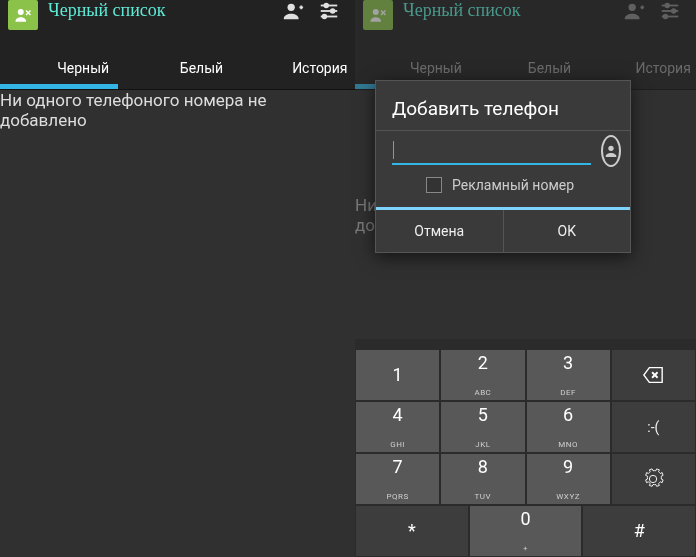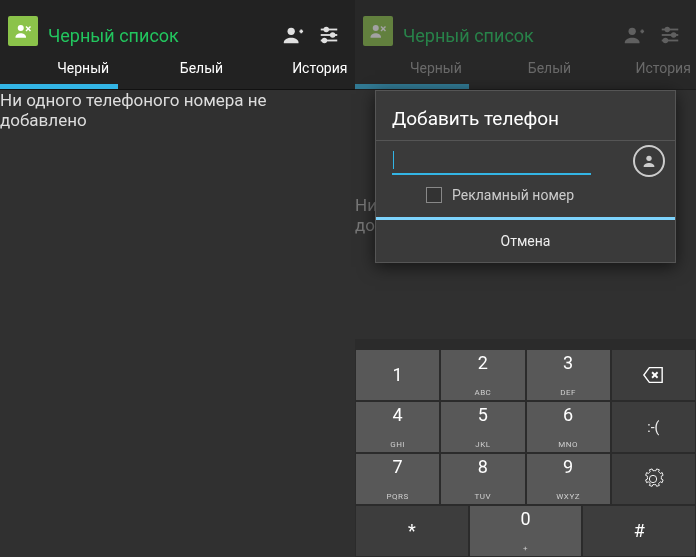--- a/index.html
+++ b/index.html
@@ -17,23 +17,24 @@
     background: #303030;
   }
   .screen.left { width: 355px; }
   .screen.right { width: 341px; }
 
   
   .header {
     height: 46px;
     background: #222;
     display: flex;
-    align-items: flex-end;
+    align-items: flex-start;
     padding: 0 8px 0 8px;
-    color: #22c55e;
+    color: #5eead4;
+    font-family: Liberation Serif, serif;
   }
   .right .header { opacity: 0.55; }
   .app-icon {
     width: 30px; height: 30px;
     background: #8BC34A;
     border-radius: 2px;
     display: flex; align-items: center; justify-content: center;
     margin-right: 10px;
   }
   .app-icon svg { width: 18px; height: 18px; }
@@ -92,23 +93,23 @@
   .empty-holder {
     flex: 1;
     display: flex;
     align-items: center;
     justify-content: center;
   }
 
   
   .dialog {
     position: absolute;
-    top: 90px;
+    top: 80px;
     left: 20px;
-    width: 301px;
+    width: 256px;
     background: #3a3a3a;
     border: 1px solid #555;
     box-shadow: 0 4px 16px rgba(0,0,0,0.6);
     z-index: 5;
   }
   .dialog-title {
     color: #fff;
     font-size: 19px;
     padding: 16px 16px 10px 16px;
   }
@@ -370,15 +371,16 @@
             <path d="M4 20c0-3 4-5 8-5s8 2 8 5v1H4z"></path>
           </svg>
       </div>
     </div>
     <div class="checkbox-row">
       <div class="chk"></div>
       <span>Рекламный номер</span>
     </div>
     <div class="dialog-buttons">
       <div class="dlg-btn">Отмена</div>
+      <div class="dlg-btn">OK</div>
     </div>
   </div>
 </div>
 
 </body></html>

